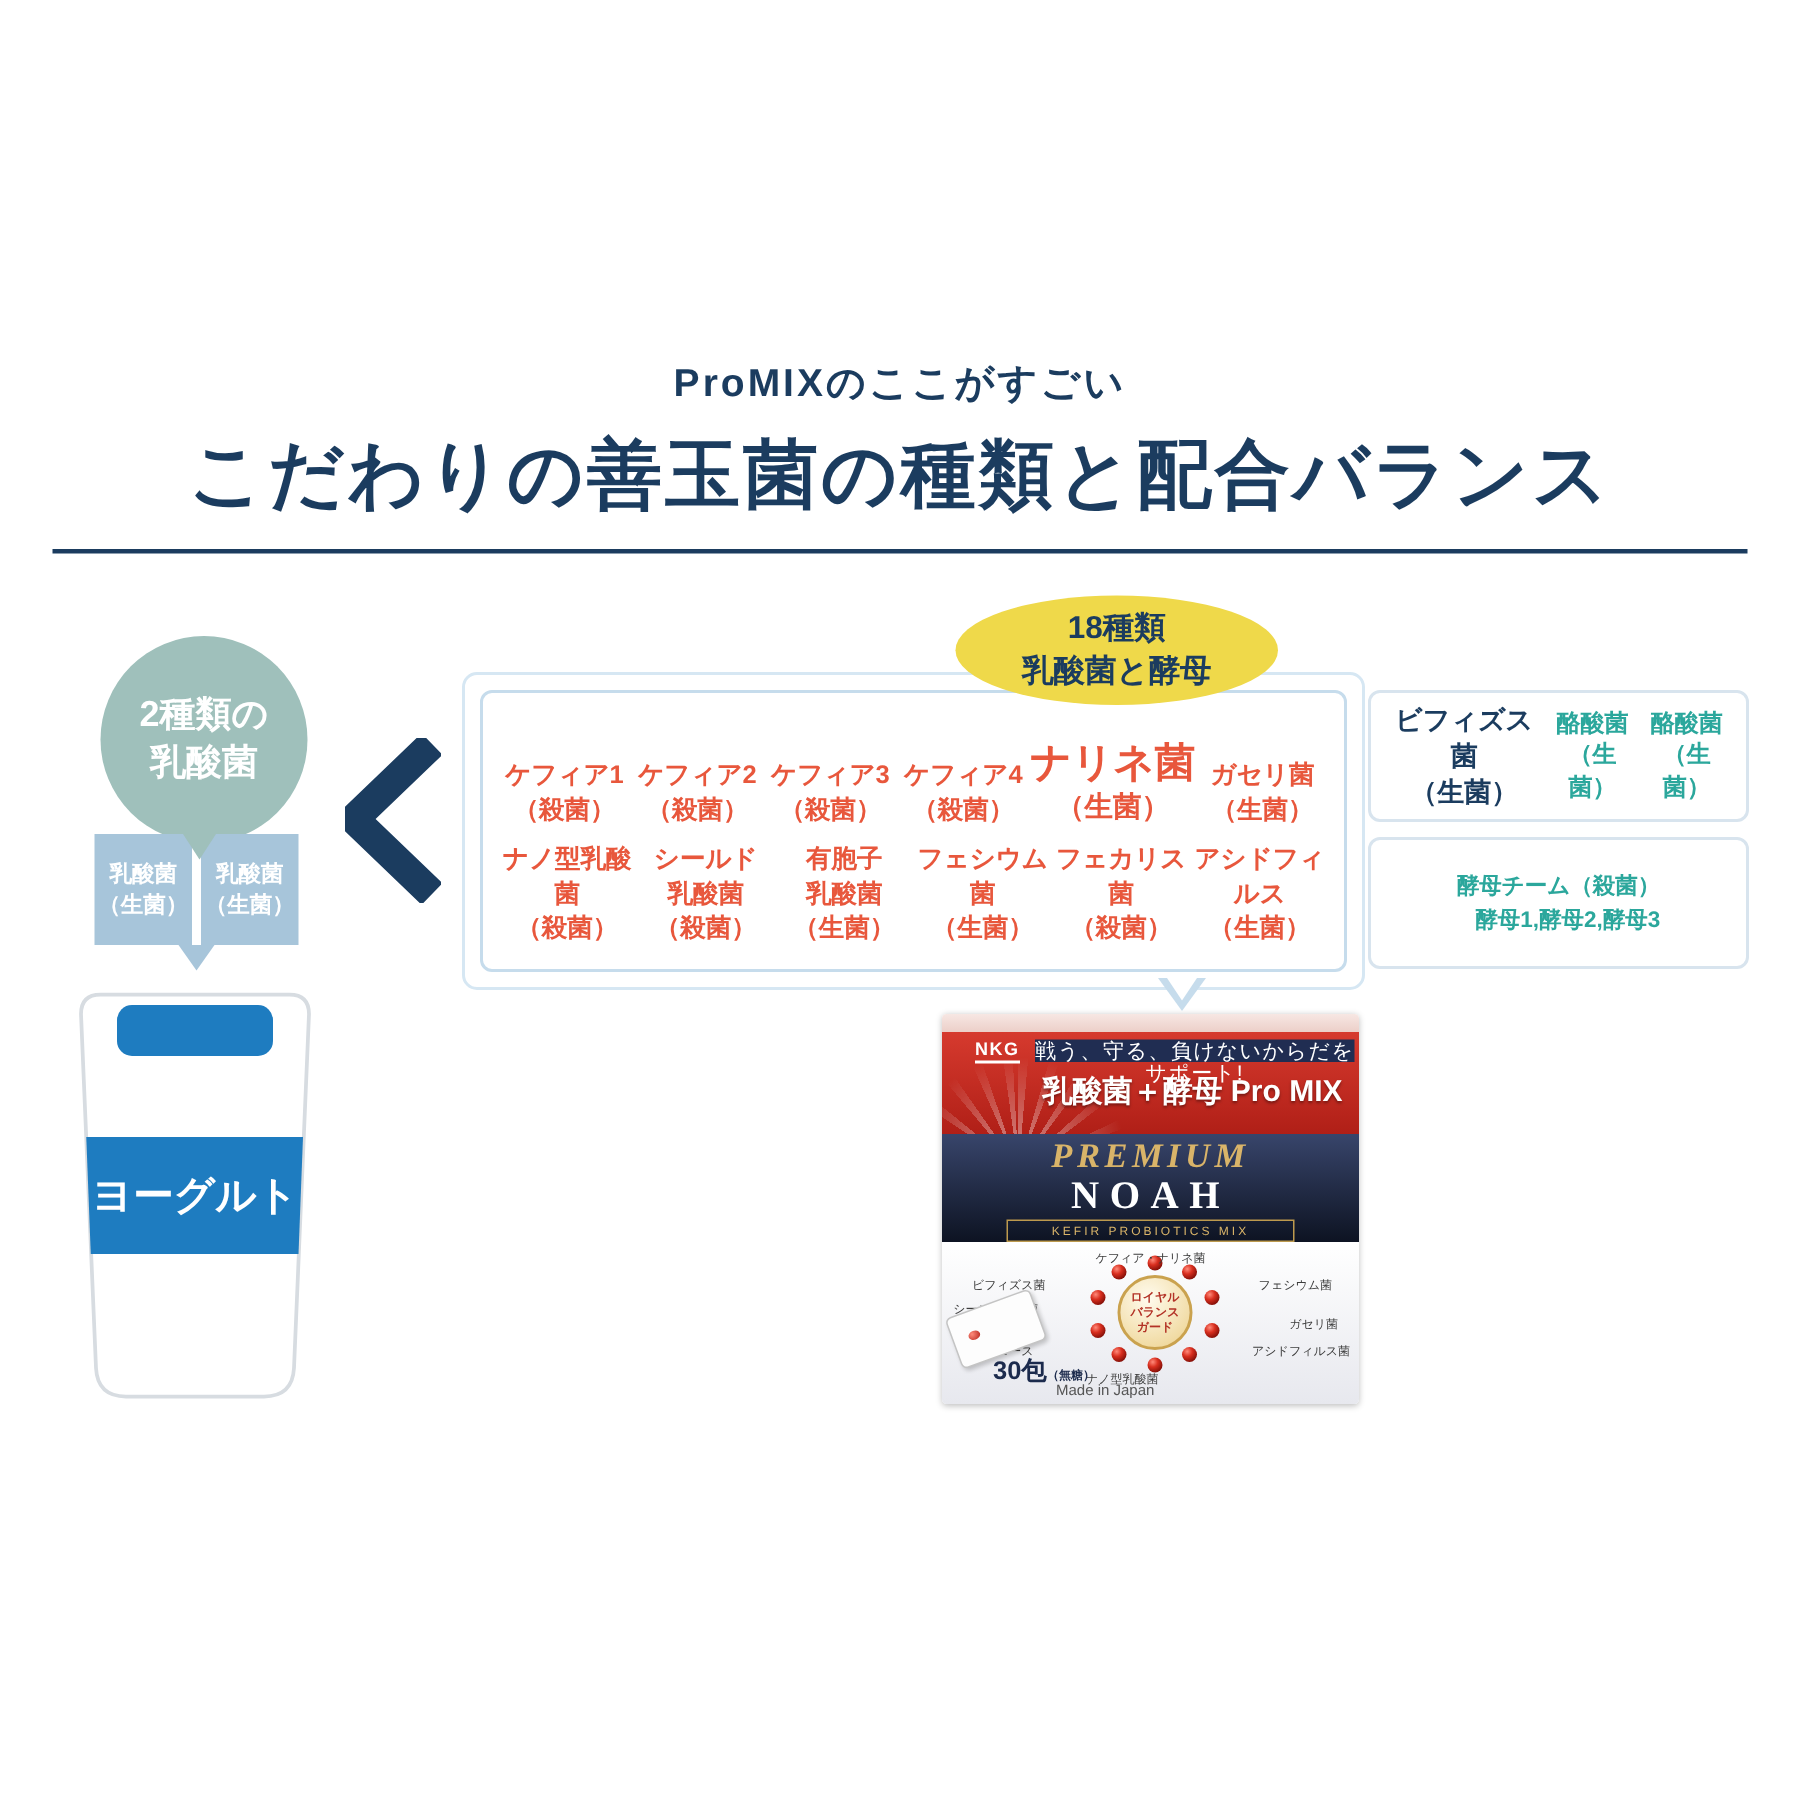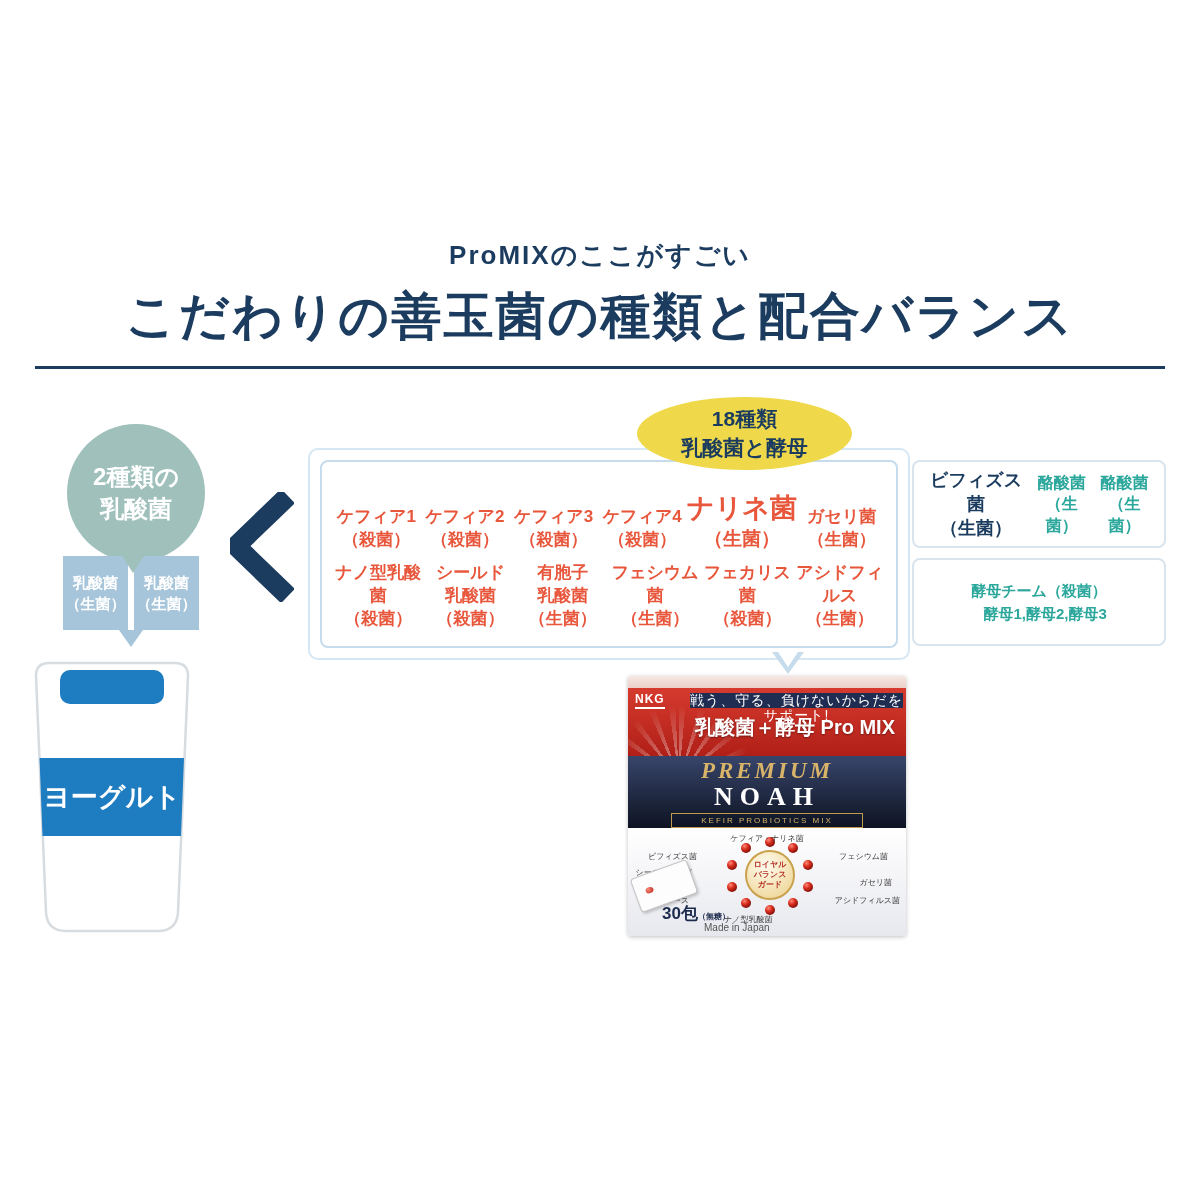--- a/index.html
+++ b/index.html
@@ -14,21 +14,21 @@
   .title{top:283px;left:0;width:1200px;text-align:center;font-size:50px;font-weight:800;color:#1b3c5f;letter-spacing:2px;}
   .divider{top:366px;left:35px;width:1130px;height:0;border-top:3px solid #1b3c5f;}
   
   .badge-circle{top:424px;left:67px;width:138px;height:138px;border-radius:50%;background:#9fc0bb;
     display:flex;align-items:center;justify-content:center;text-align:center;color:#fff;font-weight:700;font-size:24px;line-height:1.35;}
   .circle-tail{top:556px;left:122px;width:0;height:0;border-left:11px solid transparent;border-right:11px solid transparent;border-top:17px solid #9fc0bb;z-index:3;}
   .blue-box{width:65px;height:74px;background:#a7c5da;display:flex;align-items:center;justify-content:center;
     text-align:center;color:#fff;font-weight:700;font-size:15px;line-height:1.4;}
   .bb1{top:556px;left:63px;} .bb2{top:556px;left:134px;}
   .boxes-tail{top:630px;left:119px;width:0;height:0;border-left:12px solid transparent;border-right:12px solid transparent;border-top:17px solid #a7c5da;}
-  .cup{top:658px;left:26px;}
+  .cup{top:658px;left:44px;}
   
   .chevron{top:492px;left:230px;}
   
   .yellow-badge{top:397px;left:637px;width:215px;height:73px;border-radius:50%;background:#efd94a;z-index:6;
     display:flex;align-items:center;justify-content:center;text-align:center;color:#1b3c5f;font-weight:800;font-size:21px;line-height:1.35;}
   
   .bigbox{top:448px;left:308px;width:598px;height:208px;border:2px solid #d6e7f3;border-radius:10px;background:#fff;z-index:1;}
   .bigbox-inner{position:absolute;left:10px;top:10px;right:10px;bottom:10px;border:2px solid #c6dcec;border-radius:8px;
     display:flex;flex-direction:column;padding:24px 10px 8px 10px;box-sizing:border-box;}
   .g-row{display:flex;}
@@ -49,21 +49,21 @@
   .sb-bifidus{color:#1b3c5f;font-weight:800;font-size:18px;text-align:center;line-height:1.35;}
   .sb-teal{color:#2ba79c;font-weight:700;font-size:16px;text-align:center;line-height:1.35;}
   .sb-yeast{color:#2ba79c;font-weight:700;font-size:15px;text-align:right;line-height:1.55;}
   
   .product{top:676px;left:628px;width:278px;height:260px;border-radius:3px;overflow:hidden;box-shadow:0 1px 4px rgba(0,0,0,.25);}
   .p-flap{position:absolute;top:0;left:0;right:0;height:12px;background:linear-gradient(180deg,#f7e7e3,#eccfc8);border-bottom:1px solid #d8968b;}
   .p-red{position:absolute;top:12px;left:0;right:0;height:68px;background:linear-gradient(180deg,#d63a2e,#b01f17);}
   .p-burst{position:absolute;left:-34px;top:6px;width:170px;height:170px;
     background:repeating-conic-gradient(rgba(255,255,255,.55) 0 5deg, rgba(255,255,255,0) 5deg 16deg);
     -webkit-mask:radial-gradient(circle,#000 0%,transparent 62%);mask:radial-gradient(circle,#000 0%,transparent 62%);}
-  .p-logo{position:absolute;left:7px;top:4px;color:#fff;font-weight:800;font-size:12px;letter-spacing:1px;border-bottom:2px solid #fff;padding-bottom:1px;}
+  .p-logo{position:absolute;left:22px;top:4px;color:#fff;font-weight:800;font-size:12px;letter-spacing:1px;border-bottom:2px solid #fff;padding-bottom:1px;}
   .p-tagline{position:absolute;left:62px;right:3px;top:5px;height:15px;background:#202d52;color:#fff;font-size:14px;line-height:15px;text-align:center;letter-spacing:1px;}
   .p-brand{position:absolute;left:56px;right:0;top:26px;color:#fff;font-weight:800;font-size:20px;text-align:center;text-shadow:0 1px 2px rgba(0,0,0,.4);}
   .p-dark{position:absolute;top:80px;left:0;right:0;height:72px;background:linear-gradient(180deg,#38456b,#0d1322);text-align:center;}
   .p-premium{font-family:"Liberation Serif","DejaVu Serif",serif;font-style:italic;font-weight:700;color:#d9b469;font-size:23px;letter-spacing:3px;margin-top:2px;}
   .p-noah{font-family:"Liberation Serif","DejaVu Serif",serif;font-weight:700;color:#ffffff;font-size:26px;letter-spacing:7px;line-height:1;}
   .p-kefir{margin:3px auto 0;width:190px;height:13px;border:1px solid #bd9a4e;color:#d9b469;font-size:8px;letter-spacing:2px;line-height:13px;}
   .p-lower{position:absolute;top:152px;left:0;right:0;bottom:0;background:linear-gradient(180deg,#ffffff,#e7e8ee);}
   .p-label{position:absolute;font-size:8px;color:#3c3c3c;line-height:1.25;}
   .p-center{position:absolute;left:117px;top:22px;width:50px;height:50px;border-radius:50%;border:2px solid #caa24e;
     background:radial-gradient(circle at 40% 30%,#fffbee,#ecd08a);display:flex;align-items:center;justify-content:center;

